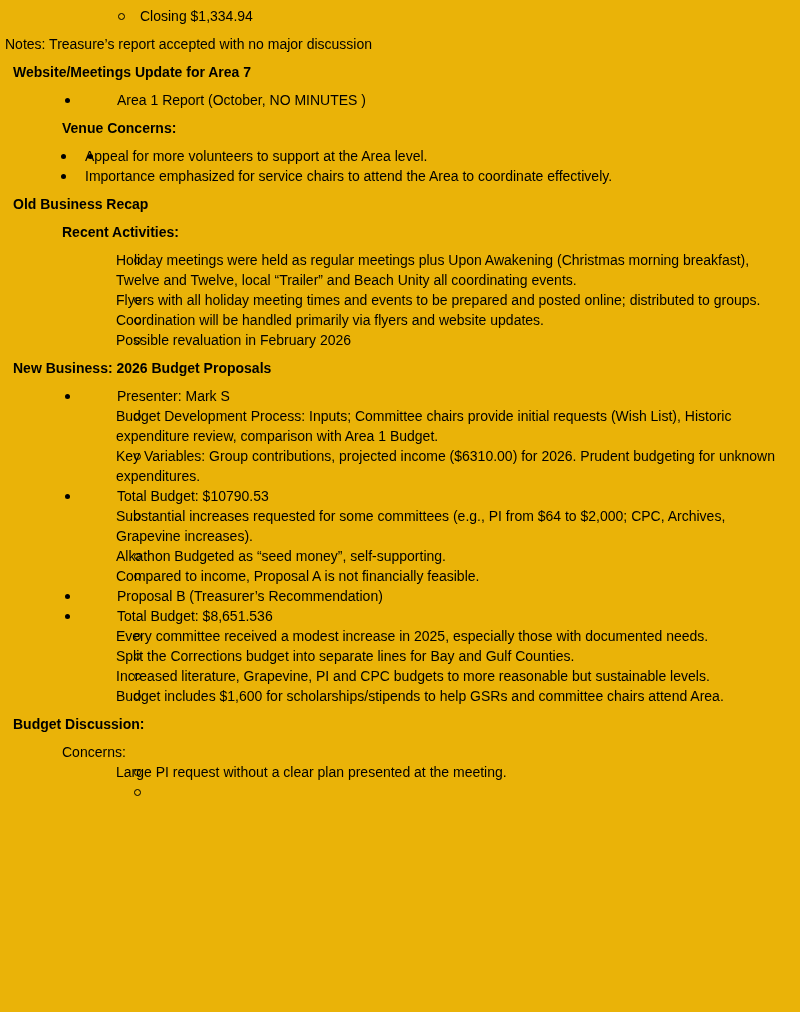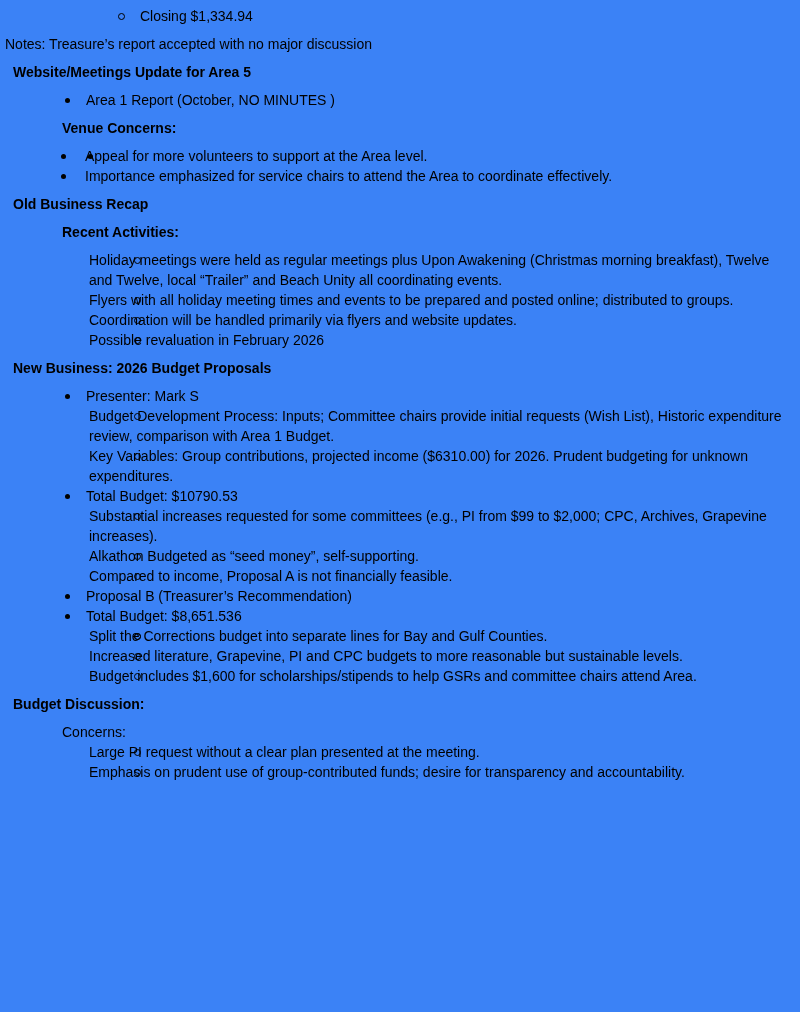--- a/index.html
+++ b/index.html
@@ -1,40 +1,40 @@
 <!DOCTYPE html>
 <html><head>
 <meta charset="utf-8">
 <style>
   * { margin: 0; padding: 0; box-sizing: border-box; }
   html, body { background: #ffffff; }
   .page {
     position: relative;
     width: 800px;
     min-height: 1012px;
-    background: #3b82f6;
+    background: #eab308;
     color: #000000;
     font-family: "Liberation Sans", "DejaVu Sans", sans-serif;
     font-size: 14px;
     line-height: 20px;
     padding: 6px 12px 8px 0;
   }
   
   .h    { font-weight: 700; margin: 8px 0 8px 13px; }
   .para { margin: 8px 0 8px 5px; }
   .hind { font-weight: 700; margin: 8px 0 8px 62px; }
   .pind { margin: 8px 0 0 62px; }
   .li   { position: relative; }
   .li .txt { display: block; }
   
   .b0 { padding-left: 64px; margin-left: 21px;  }
-  .b1 { padding-left: 86px;  }
+  .b1 { padding-left: 117px;  }
   .b2 { padding-left: 107px; }
   .c1 { padding-left: 140px; }
-  .c2 { padding-left: 89px; }
+  .c2 { padding-left: 116px; }
   .b0 > .mk { left: 40px;  }
   .b1 > .mk { left: 65px;  }
   .b2 > .mk { left: 88px;  }
   .c1 > .mk { left: 118px; }
   .c2 > .mk { left: 134px; }
   .mk { position: absolute; display: inline-block; }
   .dot  { width: 5px; height: 5px; background: #000; border-radius: 50%; top: 8px; }
   .ring { width: 7px; height: 7px; border: 1.2px solid #000; border-radius: 50%; top: 7px; background: transparent; }
 </style>
 </head>
@@ -42,21 +42,21 @@
 
 <div class="page">
 
   <div class="li c1">
     <span class="mk ring"></span>
     <span class="txt">Closing $1,334.94</span>
   </div>
 
   <div class="para">Notes: Treasure’s report accepted with no major discussion</div>
 
-  <div class="h">Website/Meetings Update for Area 5</div>
+  <div class="h">Website/Meetings Update for Area 7</div>
 
   <div class="li b1">
     <span class="mk dot"></span>
     <span class="txt">Area 1 Report (October, NO MINUTES )</span>
   </div>
 
   <div class="hind">Venue Concerns:</div>
 
   <div class="li b2">
     <span class="mk dot"></span>
@@ -104,40 +104,41 @@
   <div class="li c2">
     <span class="mk ring"></span>
     <span class="txt">Key Variables: Group contributions, projected income ($6310.00) for 2026. Prudent budgeting for unknown expenditures.</span>
   </div>
   <div class="li b1">
     <span class="mk dot"></span>
     <span class="txt">Total Budget: $10790.53</span>
   </div>
   <div class="li c2">
     <span class="mk ring"></span>
-    <span class="txt">Substantial increases requested for some committees (e.g., PI from $99 to $2,000; CPC, Archives, Grapevine increases).</span>
+    <span class="txt">Substantial increases requested for some committees (e.g., PI from $64 to $2,000; CPC, Archives, Grapevine increases).</span>
   </div>
   <div class="li c2">
     <span class="mk ring"></span>
     <span class="txt">Alkathon Budgeted as “seed money”, self-supporting.</span>
   </div>
   <div class="li c2">
     <span class="mk ring"></span>
     <span class="txt">Compared to income, Proposal A is not financially feasible.</span>
   </div>
   <div class="li b1">
     <span class="mk dot"></span>
     <span class="txt">Proposal B (Treasurer’s Recommendation)</span>
   </div>
   <div class="li b1">
     <span class="mk dot"></span>
     <span class="txt">Total Budget: $8,651.536</span>
   </div>
   <div class="li c2">
     <span class="mk ring"></span>
+    <span class="txt">Every committee received a modest increase in 2025, especially those with documented needs.</span>
   </div>
   <div class="li c2">
     <span class="mk ring"></span>
     <span class="txt">Split the Corrections budget into separate lines for Bay and Gulf Counties.</span>
   </div>
   <div class="li c2">
     <span class="mk ring"></span>
     <span class="txt">Increased literature, Grapevine, PI and CPC budgets to more reasonable but sustainable levels.</span>
   </div>
   <div class="li c2">
@@ -148,16 +149,15 @@
   <div class="h">Budget Discussion:</div>
 
   <div class="pind">Concerns:</div>
 
   <div class="li c2">
     <span class="mk ring"></span>
     <span class="txt">Large PI request without a clear plan presented at the meeting.</span>
   </div>
   <div class="li c2">
     <span class="mk ring"></span>
-    <span class="txt">Emphasis on prudent use of group-contributed funds; desire for transparency and accountability.</span>
   </div>
 
 </div>
 
 </body></html>

